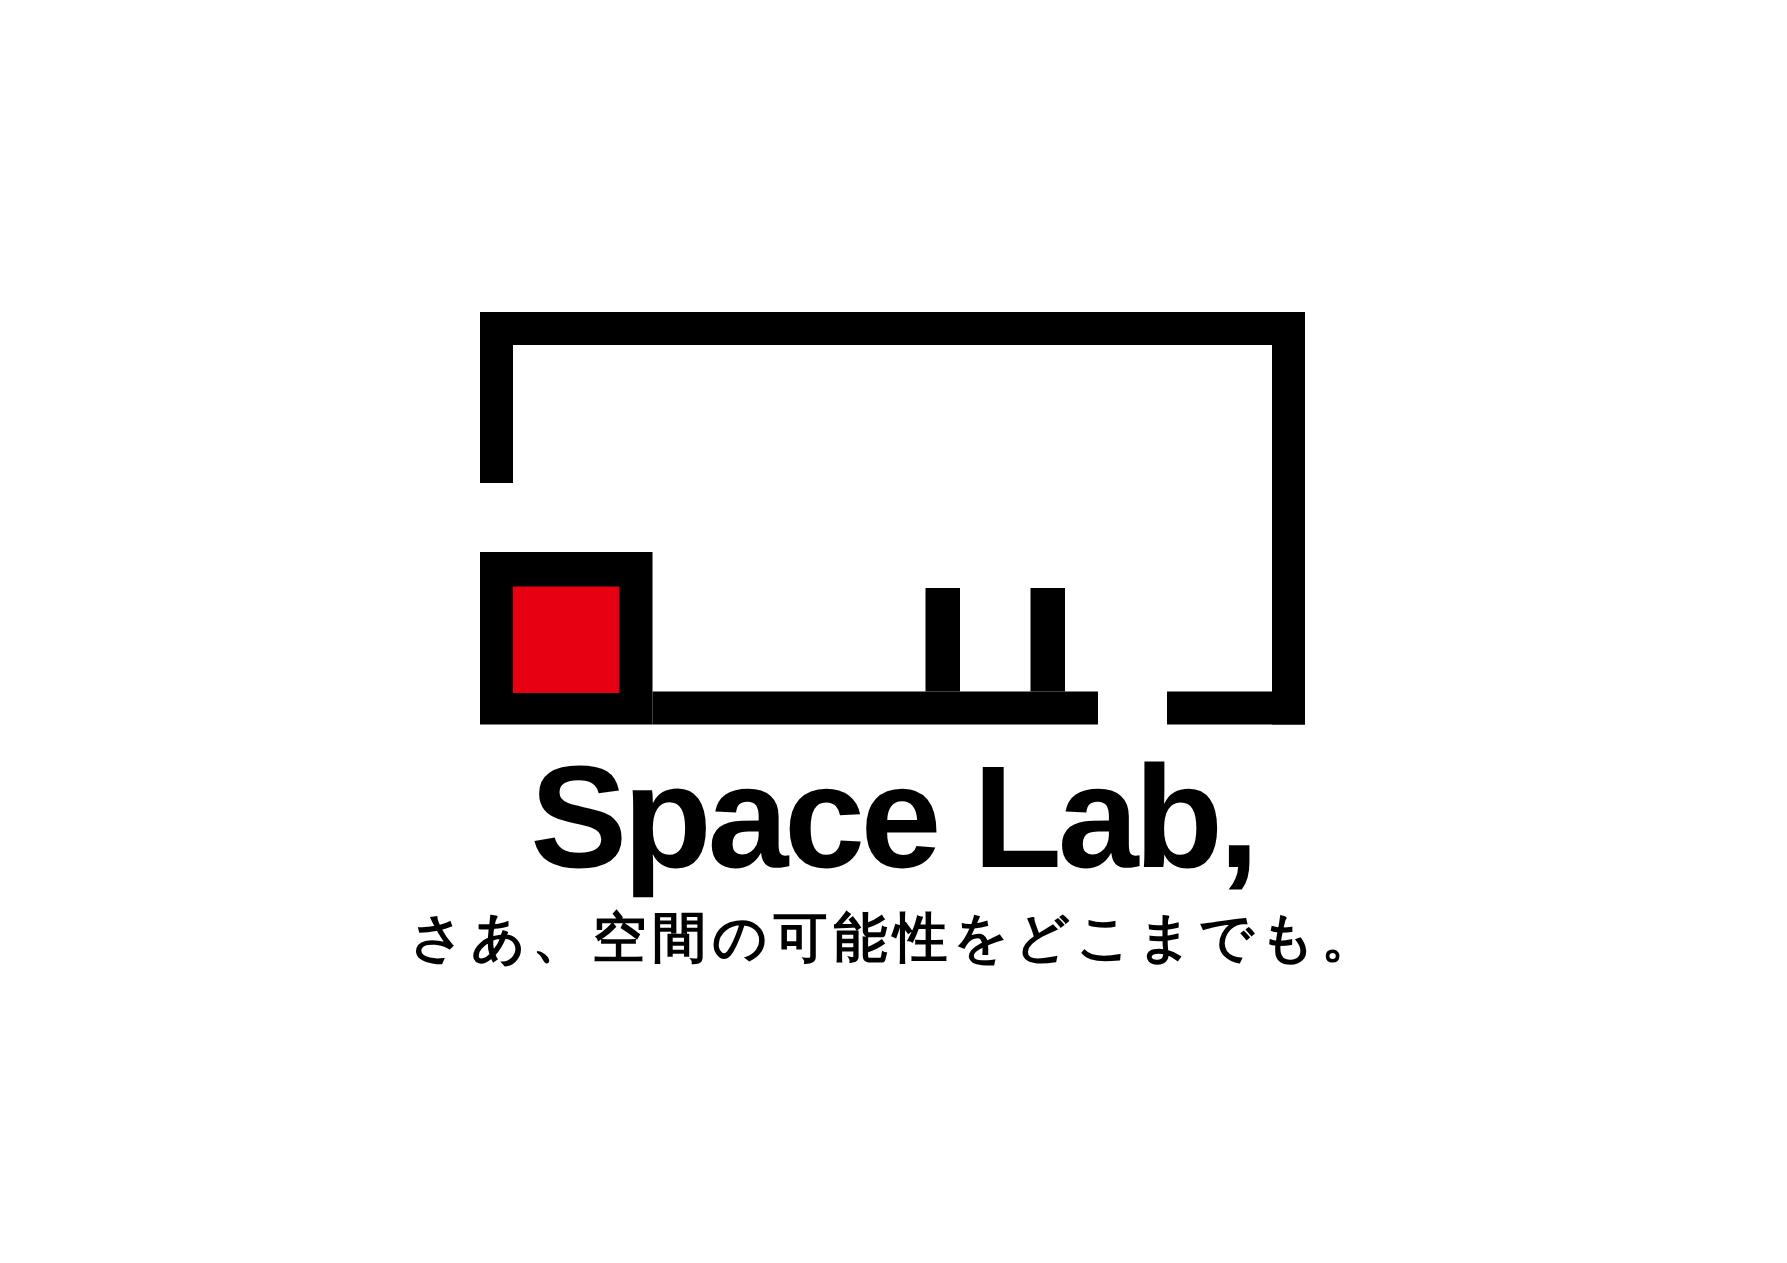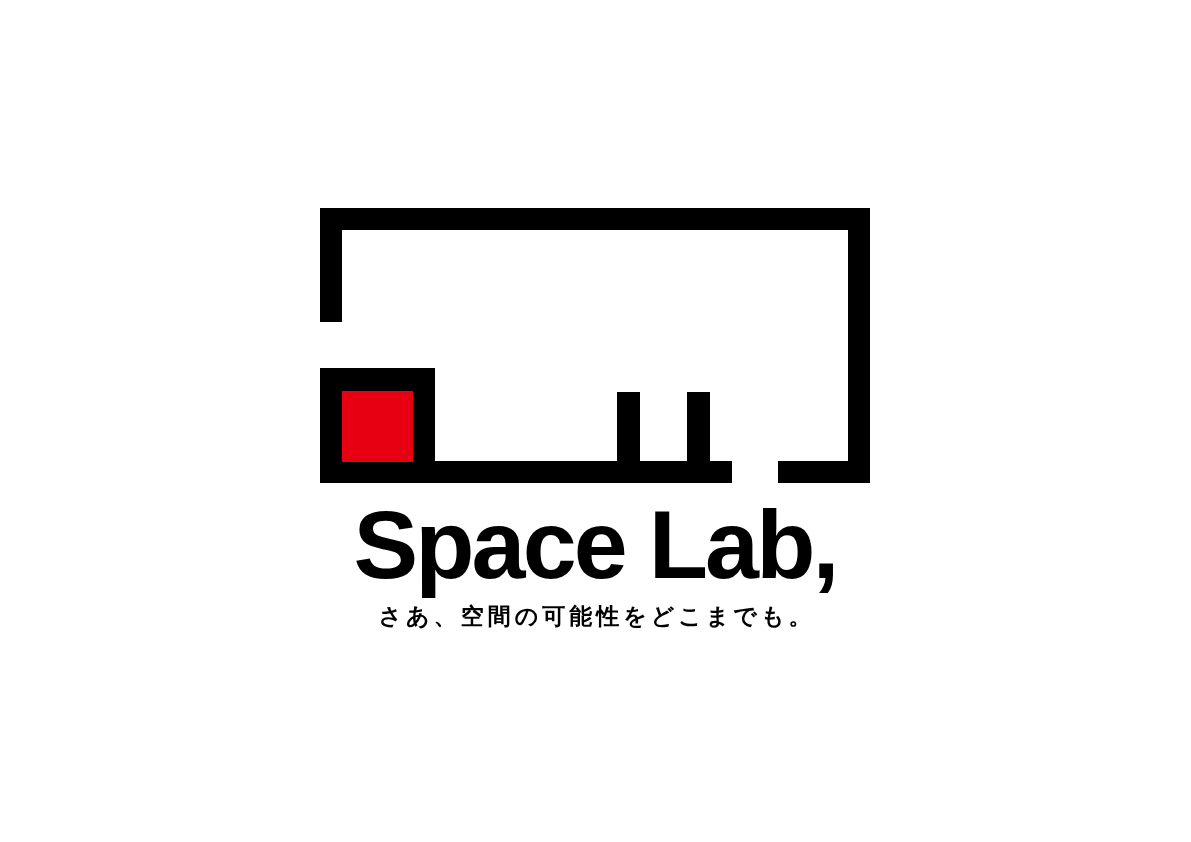--- a/index.html
+++ b/index.html
@@ -66,21 +66,21 @@
   }
   
   .tagline {
     position: absolute;
     left: 220px;
     top: 602px;
     width: 750px;
     text-align: center;
     font-family: "Liberation Sans", sans-serif;
     font-weight: bold;
-    font-size: 23px;
+    font-size: 36px;
     line-height: 1.25;
     letter-spacing: 4px;
     text-indent: 4px;
     color: #000;
     white-space: nowrap;
   }
 </style>
 </head>
 <body>
 

